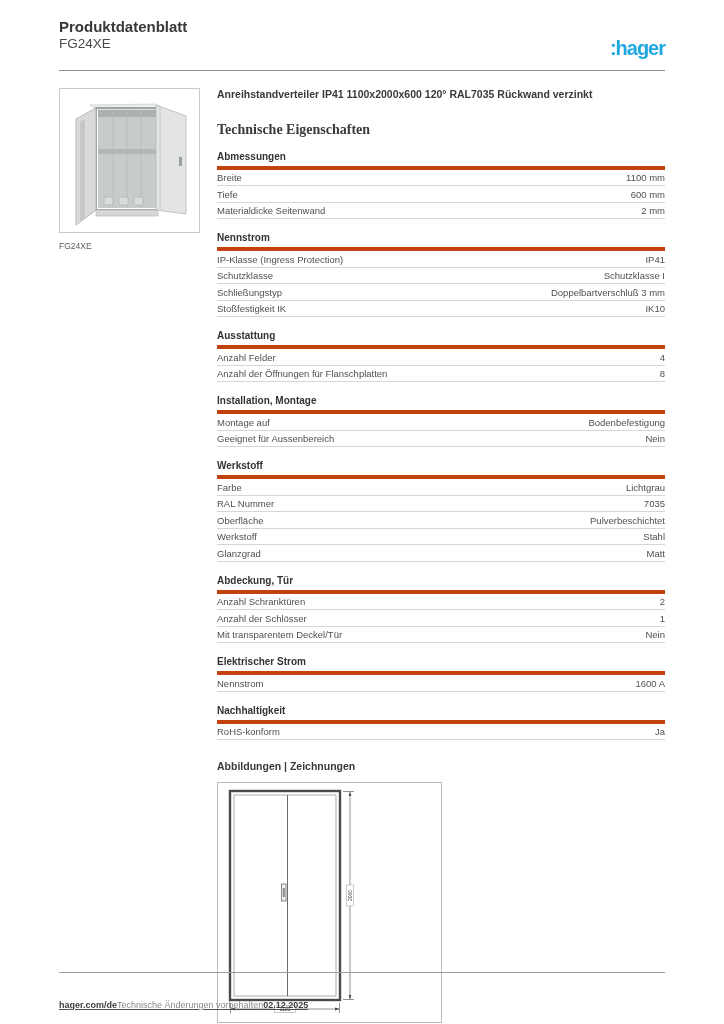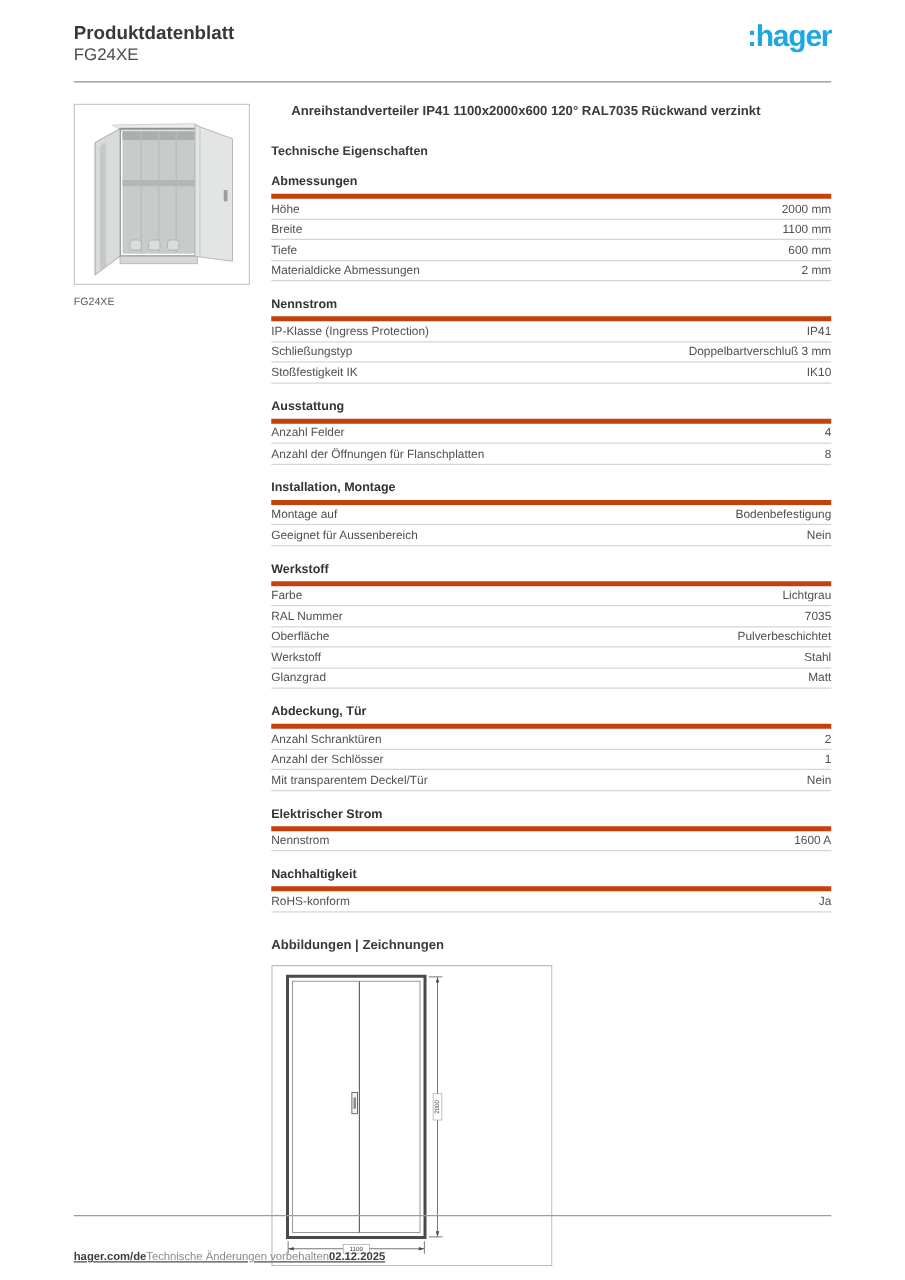--- a/index.html
+++ b/index.html
@@ -10,30 +10,30 @@
     font-family:"Liberation Sans", sans-serif;
     color:#4d4d4d;
     overflow:hidden;
     margin:0 auto;
   }
   .content{padding:18px 59px 0 59px;}
   
   .header{display:flex;justify-content:space-between;align-items:flex-start;}
   .doc-title{font-size:15px;font-weight:bold;color:#383838;line-height:1.2;}
   .doc-ref{font-size:13.5px;color:#4a4a4a;line-height:1.25;}
-  .logo{font-size:24px;font-weight:bold;color:#1FA8E0;letter-spacing:-1px;line-height:1;margin-top:0;}
+  .logo{font-size:20px;font-weight:bold;color:#1FA8E0;letter-spacing:-1px;line-height:1;margin-top:20px;}
   .header-rule{border:0;border-top:1px solid #8f8f8f;margin:12px 0 0 0;}
   
   .main{display:flex;gap:17px;margin-top:17px;}
   .left-col{width:141px;flex:0 0 141px;}
   .image-box{width:139px;height:143px;border:1px solid #c9c9c9;background:#fff;display:flex;align-items:center;justify-content:center;}
   .image-caption{font-size:8.5px;color:#5a5a5a;margin-top:8px;}
   .right-col{flex:1;min-width:0;}
-  .product-title{font-size:10.5px;font-weight:bold;color:#3a3a3a;margin:0 0 21px 16px;line-height:1.2;}
-  .tech-heading{font-size:10px;font-weight:bold;color:#3a3a3a;margin:0 0 1px 0;}
+  .product-title{font-size:10.5px;font-weight:bold;color:#3a3a3a;margin:0 0 21px 0;line-height:1.2;}
+  .tech-heading{font-size:14px;font-weight:bold;color:#3a3a3a;margin:0 0 1px 0;font-family:Liberation Serif, serif;}
   
   .spec-section{margin-top:13px;}
   .sec-title{font-size:10px;font-weight:bold;color:#333;margin:0;padding-bottom:4px;border-bottom:4px solid #c2410c;}
   .spec-row{display:flex;justify-content:space-between;align-items:baseline;font-size:9.5px;color:#4f4f4f;padding:2.5px 0 2px 0;border-bottom:1px solid #d6d6d6;}
   .spec-label{white-space:nowrap;}
   .spec-value{white-space:nowrap;text-align:right;}
   
   .drawings-heading{font-size:10.5px;font-weight:bold;color:#3a3a3a;margin:20px 0 10px 0;}
   .drawing-svg{display:block;}
   
@@ -93,41 +93,41 @@
       </div>
 
       <div class="right-col">
         <h2 class="product-title">Anreihstandverteiler IP41 1100x2000x600 120° RAL7035 Rückwand verzinkt</h2>
         <h2 class="tech-heading">Technische Eigenschaften</h2>
 
         <div>
             <section class="spec-section">
               <h3 class="sec-title">Abmessungen</h3>
               <div class="spec-row">
-                <span class="spec-label">Höhe</span>
-                <span class="spec-value">2000 mm</span>
-              </div>
-              <div class="spec-row">
                 <span class="spec-label">Breite</span>
                 <span class="spec-value">1100 mm</span>
               </div>
               <div class="spec-row">
                 <span class="spec-label">Tiefe</span>
                 <span class="spec-value">600 mm</span>
               </div>
               <div class="spec-row">
-                <span class="spec-label">Materialdicke Abmessungen</span>
+                <span class="spec-label">Materialdicke Seitenwand</span>
                 <span class="spec-value">2 mm</span>
               </div>
             </section>
             <section class="spec-section">
               <h3 class="sec-title">Nennstrom</h3>
               <div class="spec-row">
                 <span class="spec-label">IP-Klasse (Ingress Protection)</span>
                 <span class="spec-value">IP41</span>
+              </div>
+              <div class="spec-row">
+                <span class="spec-label">Schutzklasse</span>
+                <span class="spec-value">Schutzklasse I</span>
               </div>
               <div class="spec-row">
                 <span class="spec-label">Schließungstyp</span>
                 <span class="spec-value">Doppelbartverschluß 3 mm</span>
               </div>
               <div class="spec-row">
                 <span class="spec-label">Stoßfestigkeit IK</span>
                 <span class="spec-value">IK10</span>
               </div>
             </section>

